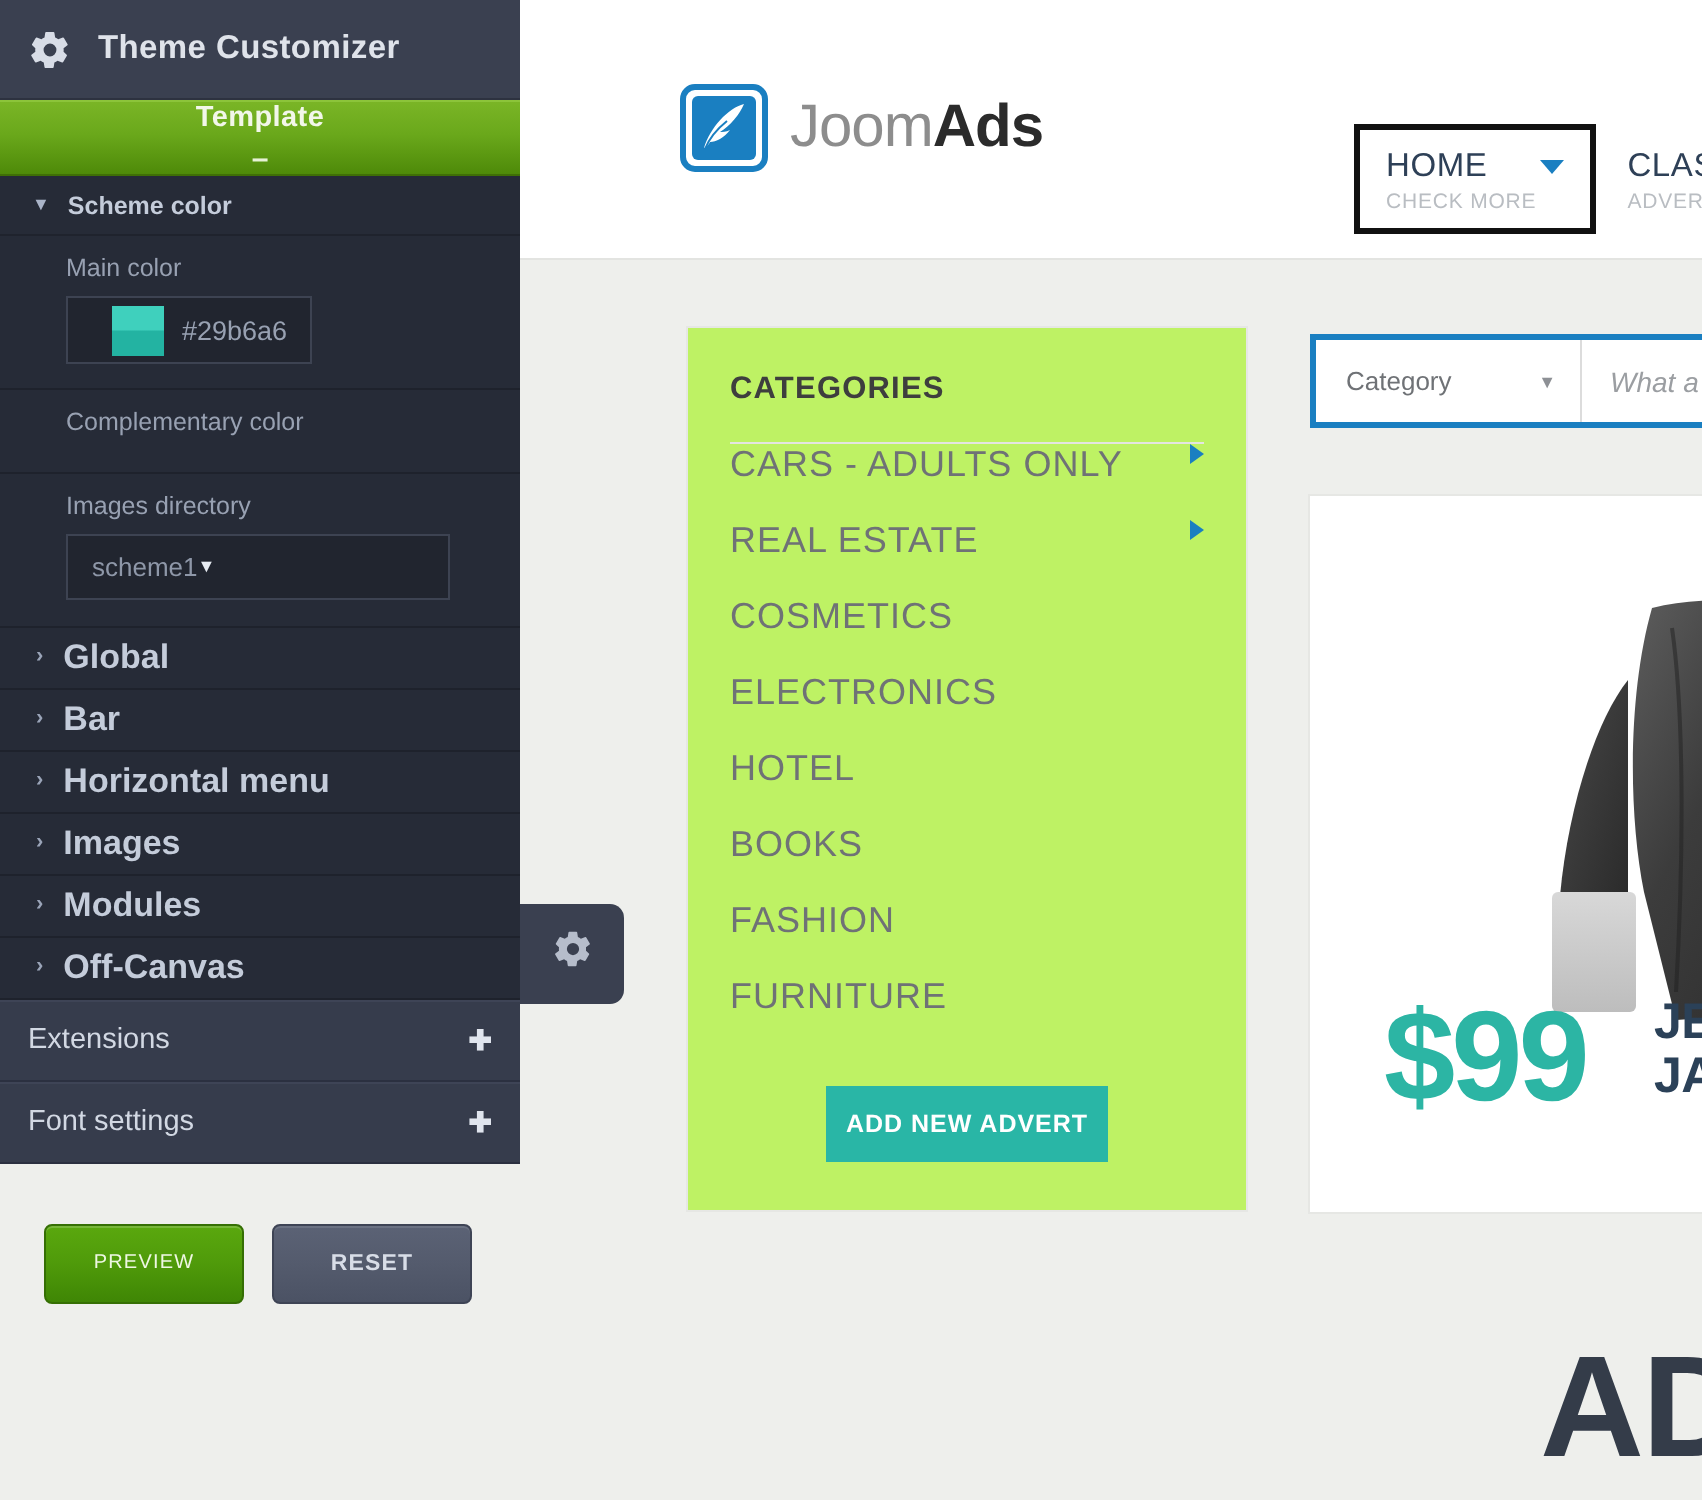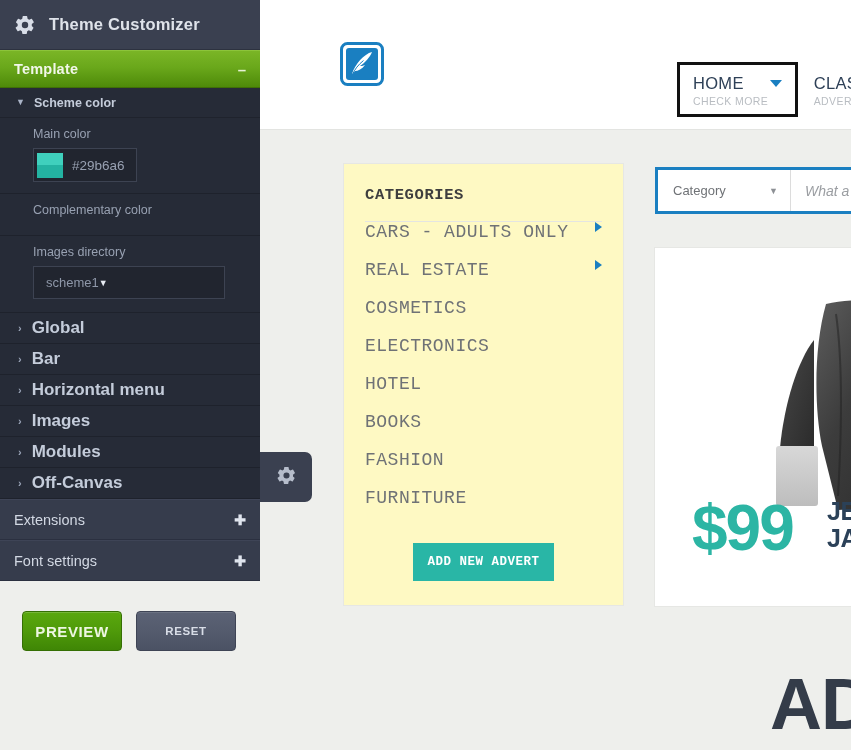--- a/index.html
+++ b/index.html
@@ -30,20 +30,21 @@
   }
   .gear-svg { display:block; }
 
   .sb-template {
     height: 38px;
     background: linear-gradient(to bottom, #7ab526 0%, #6aa81b 45%, #4e8a09 100%);
     display: flex; align-items: center; justify-content: space-between;
     padding: 0 14px;
     border-top: 1px solid #8cc43a;
     border-bottom: 1px solid #3f6f06;
+    flex-direction: column;
   }
   .sb-template .lbl { color: #f2f7e9; font-size: 14.5px; font-weight: bold; letter-spacing:.2px;}
   .sb-template .sign { color: #e7f2d6; font-size: 15px; font-weight: bold; line-height:1;}
 
   .sb-sub {
     height: 30px; display: flex; align-items: center; gap: 9px;
     padding-left: 16px;
     background: #262b37;
     border-bottom: 1px solid #1f232d;
   }
@@ -55,21 +56,21 @@
     border-bottom: 1px solid #1e222c;
     padding: 9px 0 11px 33px;
   }
   .field-label {
     color: #98a1b2; font-size: 12.5px; margin-bottom: 7px;
   }
   .color-input {
     display: inline-flex; align-items: center;
     background: #21252f;
     border: 1px solid #3d4352;
-    height: 34px; padding: 0 11px 0 3px;
+    height: 34px; padding: 0 11px 0 22px;
     gap: 9px;
   }
   .swatch { width: 26px; height: 25px; }
   .swatch.main  { background: linear-gradient(to bottom, #3fd0bd 0%, #3fd0bd 48%, #23b3a2 50%, #23b3a2 100%); }
   .swatch.comp  { background: linear-gradient(to bottom, #2f9fdc 0%, #2f9fdc 48%, #0077bb 50%, #0077bb 100%); }
   .color-val { color: #98a1b2; font-size: 13.5px; }
 
   .select-box {
     width: 192px; height: 33px;
     background: #21252f; border: 1px solid #3d4352;
@@ -99,21 +100,21 @@
   .sb-grp .sign { color: #e0e5ee; font-size: 14px; font-weight: bold; line-height:1;}
 
   .sb-actions {
     display: flex; gap: 14px;
     padding: 30px 0 0 22px;
   }
   .btn-preview {
     width: 100px; height: 40px;
     background: linear-gradient(to bottom, #5aa80e 0%, #4f9a0a 50%, #3f8605 100%);
     border: 1px solid #356f04; border-radius: 4px;
-    color: #eef7e2; font-size: 15px; font-weight: bold; letter-spacing: .6px;
+    color: #eef7e2; font-size: 10px; font-weight: normal; letter-spacing: .6px;
     display:flex; align-items:center; justify-content:center;
     box-shadow: inset 0 1px 0 rgba(255,255,255,.18);
   }
   .btn-reset {
     width: 100px; height: 40px;
     background: linear-gradient(to bottom, #5b6275 0%, #545b6d 50%, #4b5264 100%);
     border: 1px solid #3e4455; border-radius: 4px;
     color: #d8dde7; font-size: 11.5px; font-weight: bold; letter-spacing: .6px;
     display:flex; align-items:center; justify-content:center;
     box-shadow: inset 0 1px 0 rgba(255,255,255,.10);
@@ -164,23 +165,22 @@
   .caret-blue {
     width: 0; height: 0;
     border-left: 6px solid transparent; border-right: 6px solid transparent;
     border-top: 7px solid #1a7fc1;
   }
 
   
   .cat-card {
     position: absolute; left: 83px; top: 163px;
     width: 281px; height: 443px;
-    background: #fef9c3;
+    background: #bef264;
     border: 1px solid #e6e7e4;
-    font-family: Liberation Mono, monospace;
   }
   .cat-title {
     color: #3e3e3e; font-size: 15.5px; font-weight: bold;
     letter-spacing: .6px;
     padding: 22px 0 0 21px;
   }
   .cat-rule { margin: 17px 21px 0 21px; height: 1px; background: #e4e5e2; }
   .cat-list { padding: 0 21px; }
   .cat-item {
     height: 38px; display: flex; align-items: flex-start; justify-content: space-between;
@@ -343,20 +343,23 @@
 
     <div class="site-header">
       <div class="logo-wrap">
         <span class="logo-mark">
           <svg width="44" height="44" viewBox="0 0 44 44">
             <rect x="1.5" y="1.5" width="41" height="41" rx="6" fill="none" stroke="#1a7fc1" stroke-width="3"></rect>
             <rect x="6" y="6" width="32" height="32" rx="3" fill="#1a7fc1"></rect>
             <path d="M32 10C24 12 15 22 12 32c0 0 2-1 3-3 3 0 7-2 10-6-2 1-4 1-5 1 5-3 10-9 12-14z" fill="#ffffff"></path>
             <path d="M12.5 32.5c2-5 6-10 11-14" stroke="#1a7fc1" stroke-width="1" fill="none"></path>
           </svg>
+        </span>
+        <span class="logo-text">
+          <span class="a">Joom</span><span class="b">Ads</span>
         </span>
       </div>
 
       <div class="topnav">
         <div class="nav-item selected">
           <div class="nav-main">
             <span>HOME</span>
             <span class="caret-blue"></span>
           </div>
           <div class="nav-sub">CHECK MORE</div>

